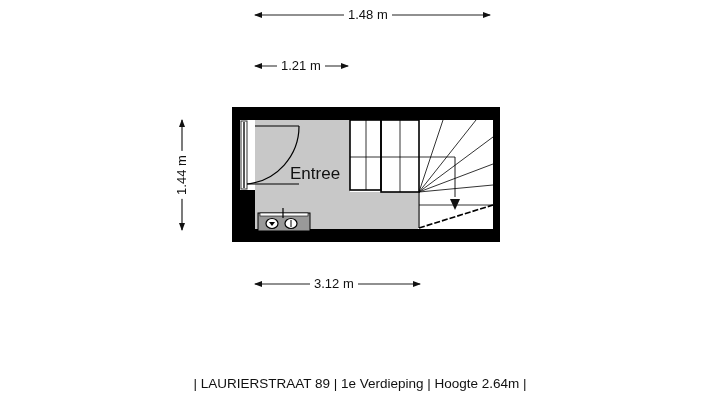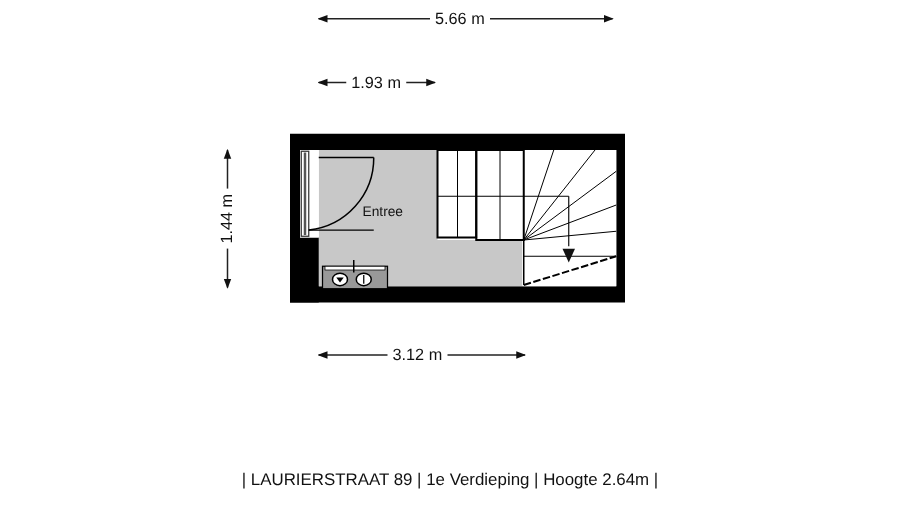--- a/index.html
+++ b/index.html
@@ -1,21 +1,21 @@
 <!DOCTYPE html>
 <html><head>
 <meta charset="utf-8">
 <style>
   html, body { margin:0; padding:0; background:#ffffff; }
   body { width:720px; height:405px; position:relative; overflow:hidden;
          font-family:"Liberation Sans", sans-serif; color:#111; }
   .dim-text { position:absolute; font-size:13px; background:#fff; padding:0 4px; line-height:14px; white-space:nowrap; }
   svg { position:absolute; left:0; top:0; }
   .caption { position:absolute; left:0; width:720px; top:376px; text-align:center; font-size:13.5px; }
-  .room-label { position:absolute; font-size:11px; }
+  .room-label { position:absolute; font-size:17px; }
 </style>
 </head>
 <body>
 
 <svg width="720" height="405" viewBox="0 0 720 405">
   <defs>
     <marker id="ah" markerWidth="8" markerHeight="8" refX="7" refY="4" orient="auto-start-reverse" markerUnits="userSpaceOnUse">
       <path d="M0,1 L8,4 L0,7 Z" fill="#111"></path>
     </marker>
   </defs>
@@ -84,20 +84,20 @@
 
     <line x1="419" y1="228" x2="493" y2="205" stroke-width="1.6" stroke-dasharray="6,2"></line>
 
     <polyline points="455,157 455,197" fill="none" stroke-width="0.9"></polyline>
   </g>
   <g>
     <path d="M450,199 L460,199 L455,210 Z" fill="#111"></path>
   </g>
 </svg>
 
-<div class="dim-text" style="left:344px; top:8px;">5.66 m</div>
-<div class="dim-text" style="left:277px; top:59px;">1.93 m</div>
+<div class="dim-text" style="left:344px; top:8px;">1.48 m</div>
+<div class="dim-text" style="left:277px; top:59px;">1.21 m</div>
 <div class="dim-text" style="left:310px; top:277px;">3.12 m</div>
 <div class="dim-text" style="left:158px; top:168px; transform:rotate(-90deg); transform-origin:center;">1.44 m</div>
 
 <div class="room-label" style="left:290px; top:164px;">Entree</div>
 
 <div class="caption">| LAURIERSTRAAT 89 | 1e Verdieping | Hoogte 2.64m |</div>
 
 </body></html>

